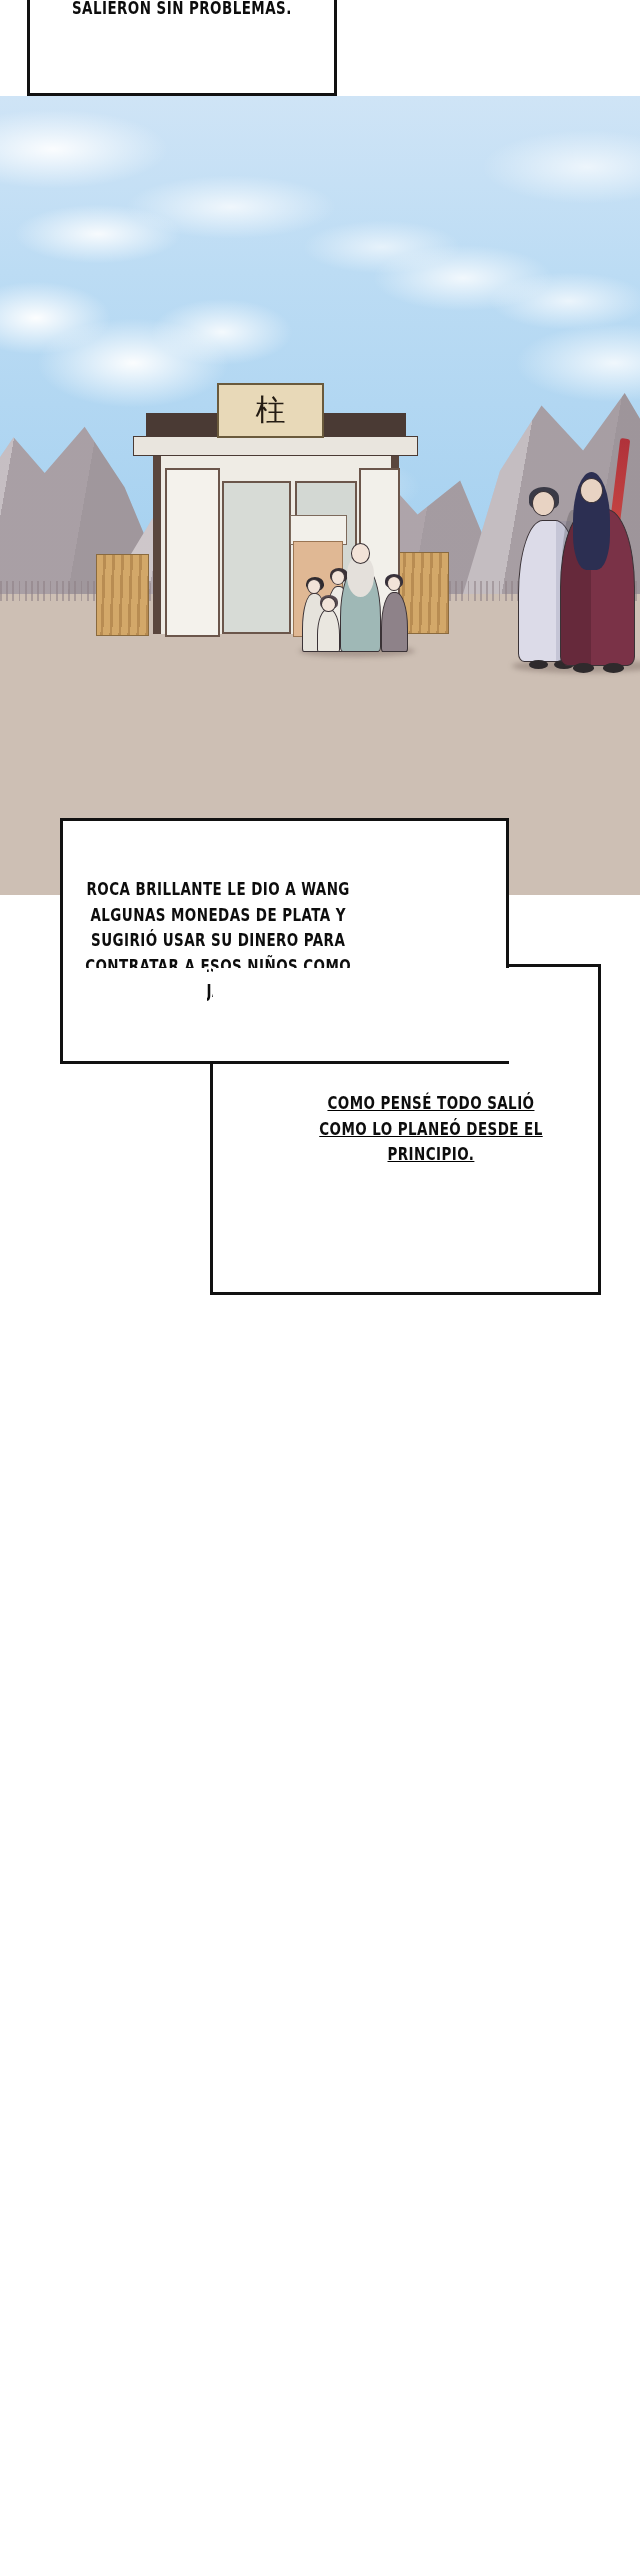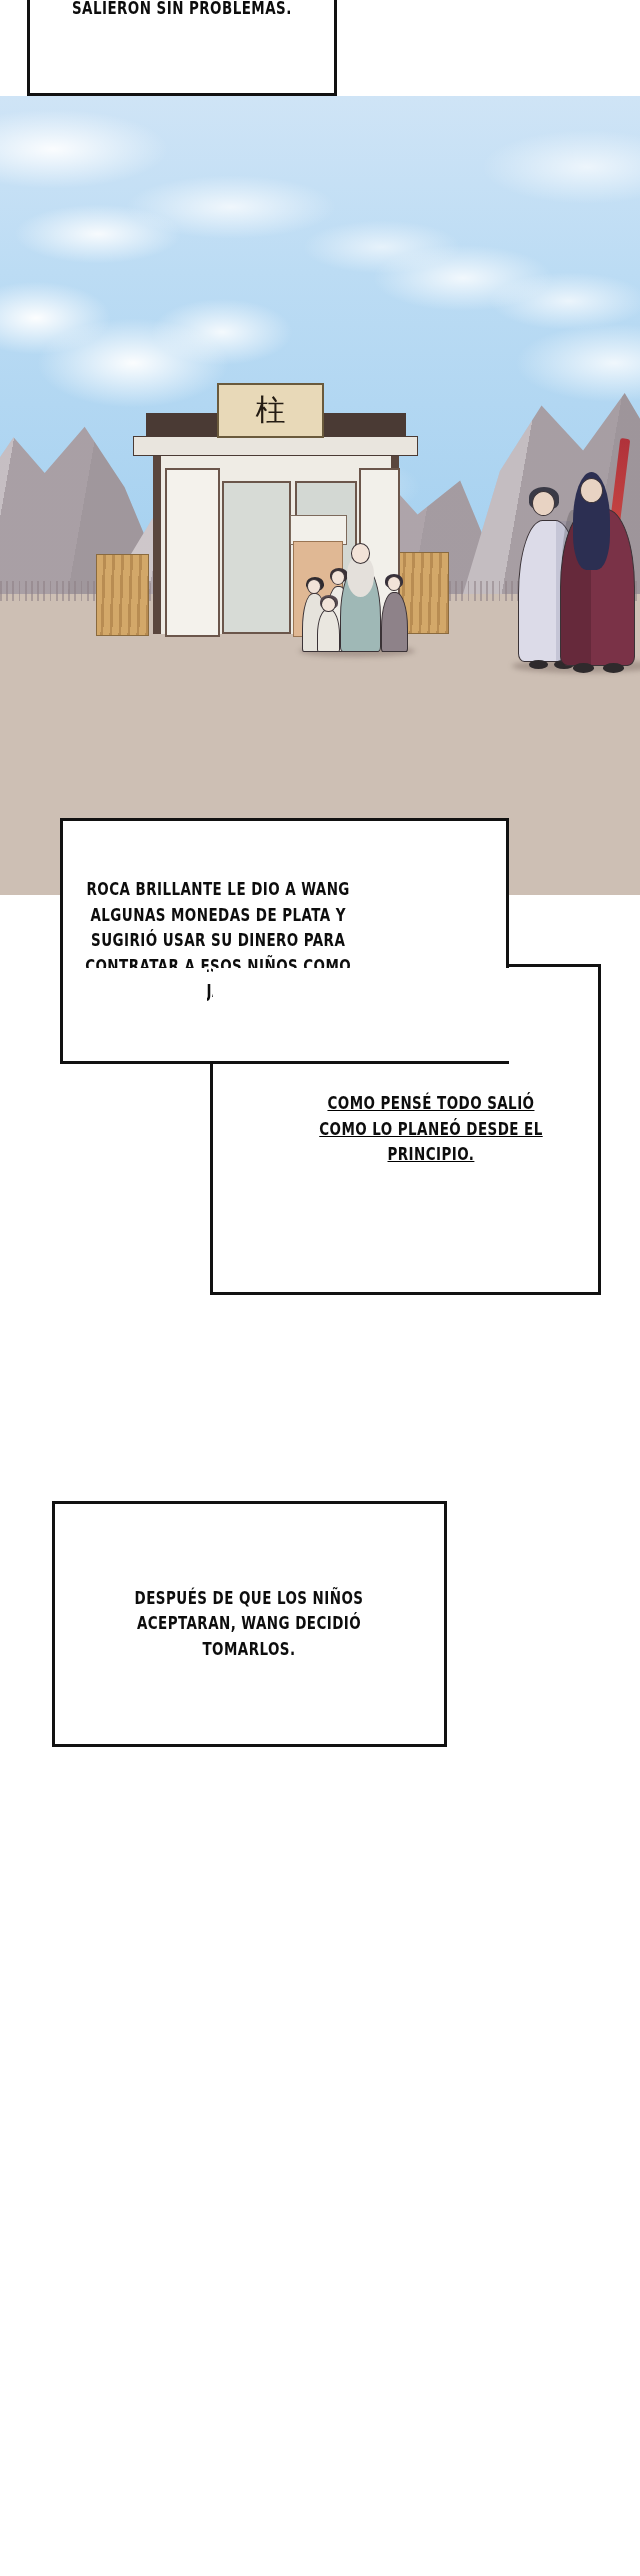--- a/index.html
+++ b/index.html
@@ -253,20 +253,15 @@
   <div class="mask" id="mask-b"></div>
 
   <div class="cap" id="box2">
     <div class="txt">ROCA BRILLANTE LE DIO A WANG
 ALGUNAS MONEDAS DE PLATA Y
 SUGIRIÓ USAR SU DINERO PARA
 CONTRATAR A ESOS NIÑOS COMO
 TRABAJADORES.</div>
   </div>
 
-  <div class="cap" id="box4">
-    <div class="txt">DESPUÉS DE QUE LOS NIÑOS
-ACEPTARAN, WANG DECIDIÓ
-TOMARLOS.</div>
-  </div>
 
 </div>
 
 
 </body></html>

